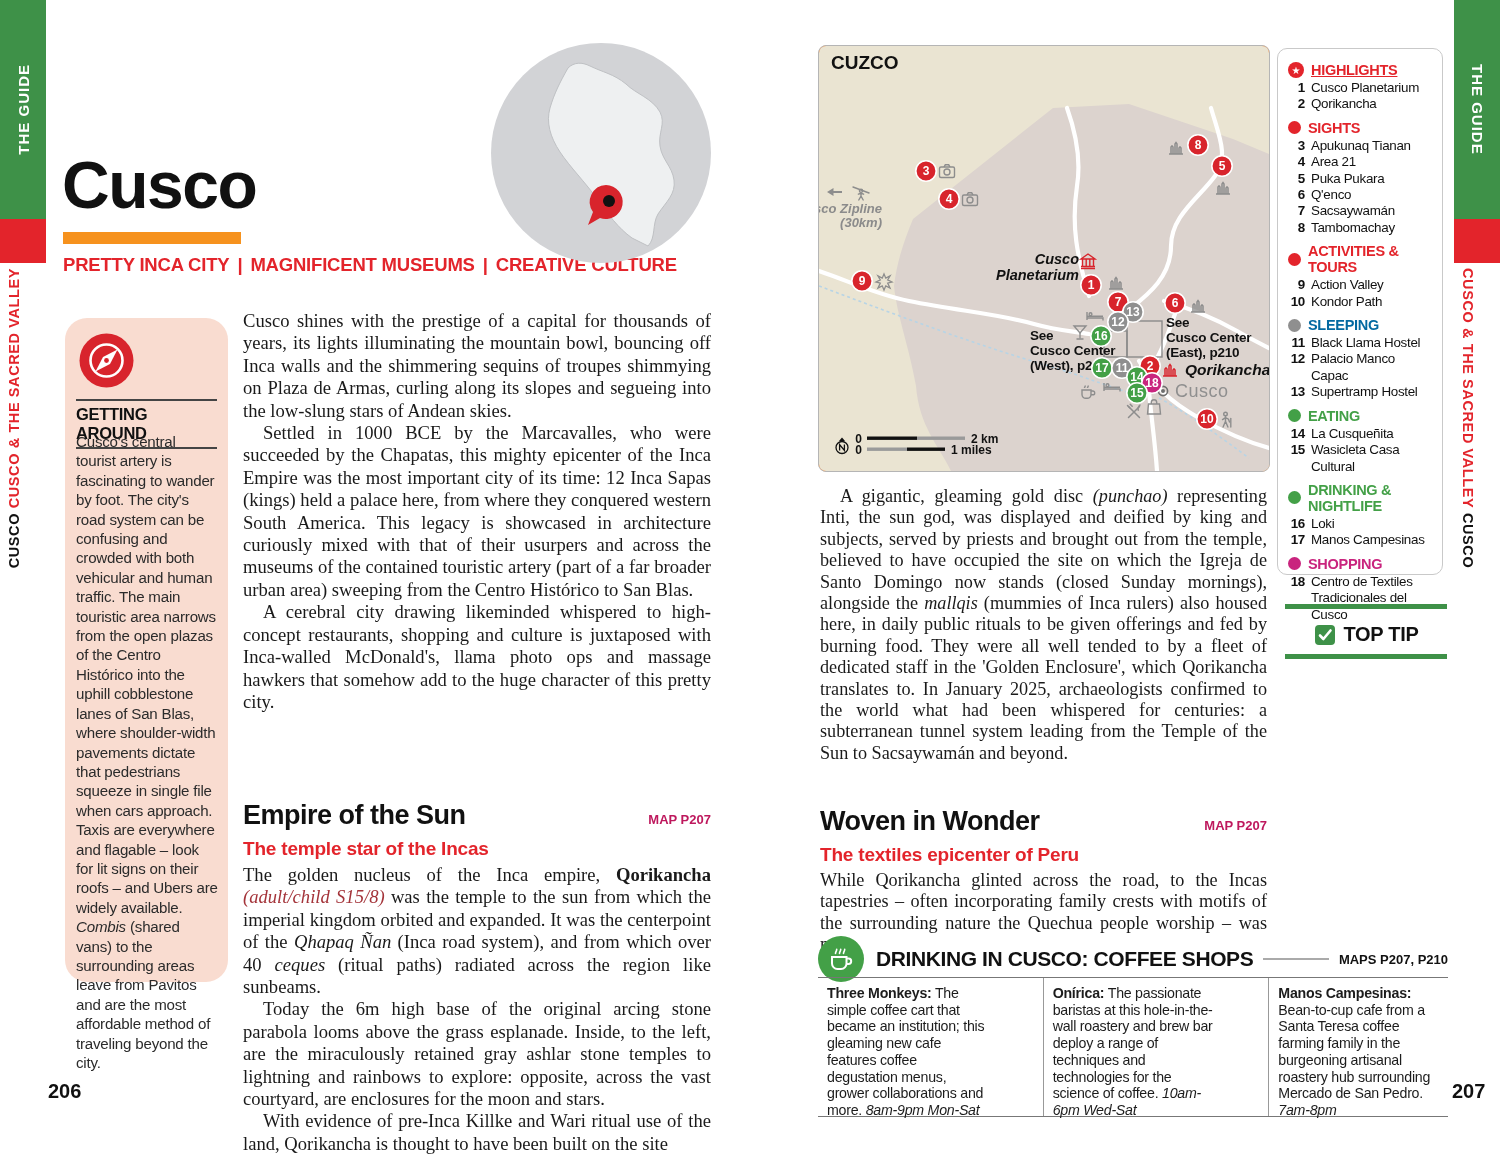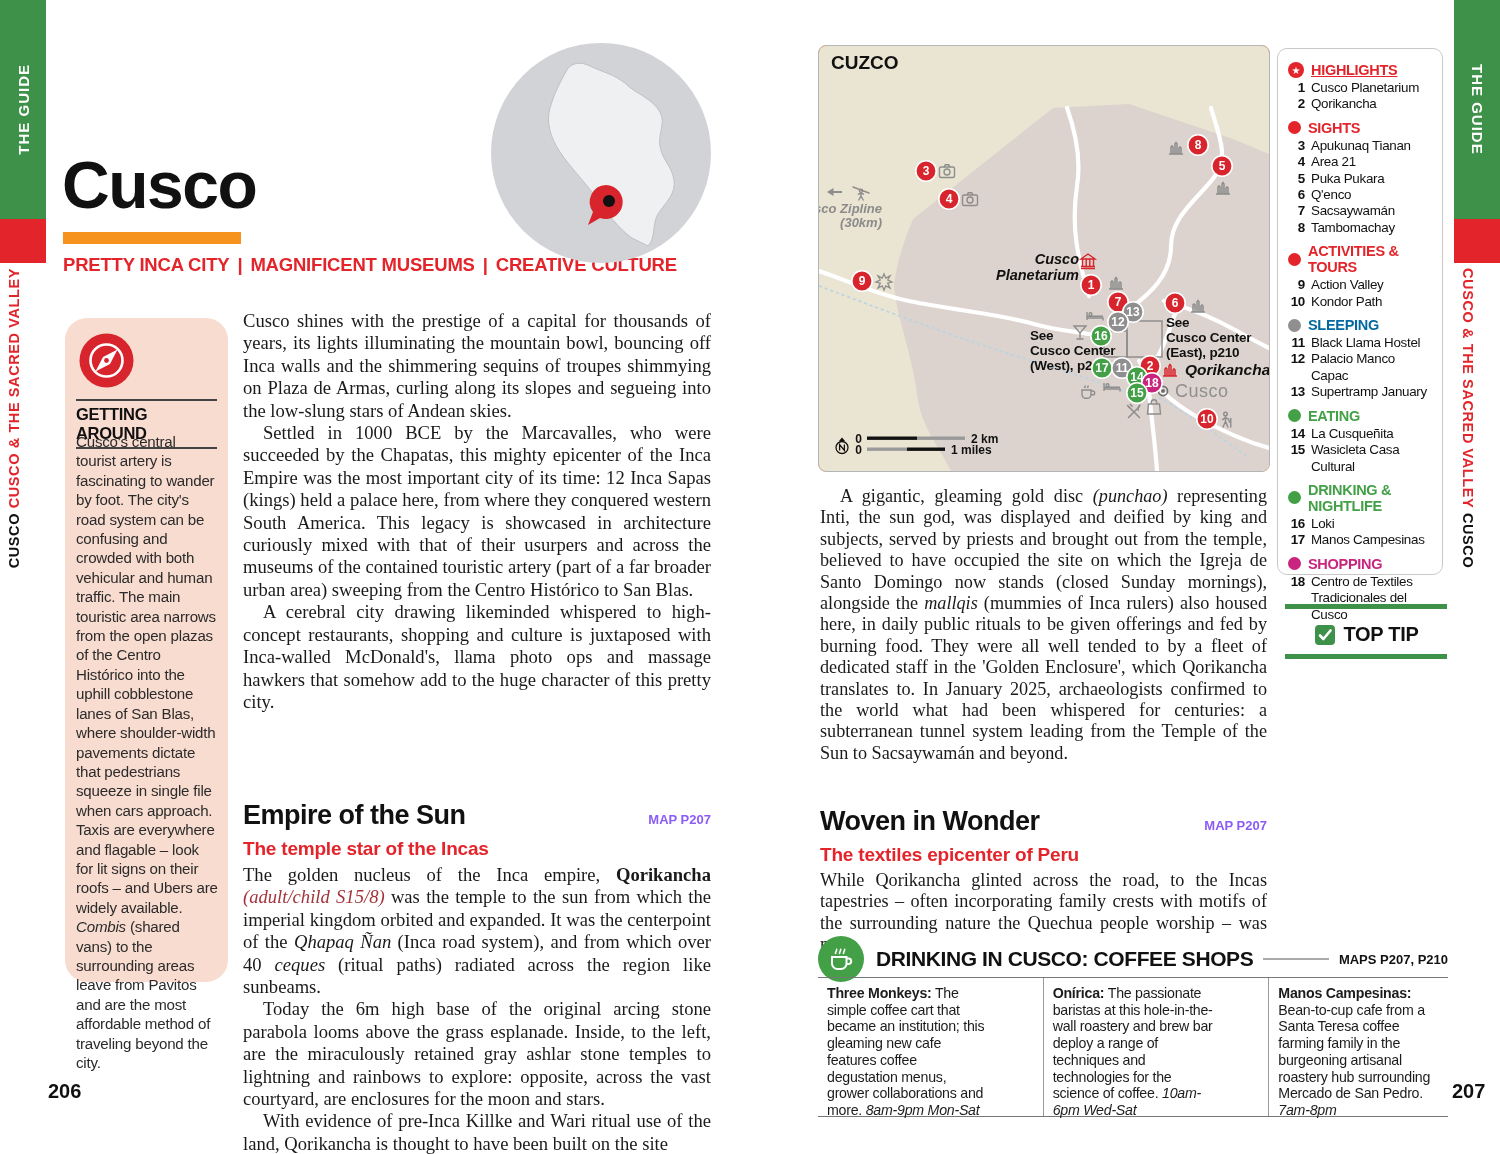--- a/index.html
+++ b/index.html
@@ -35,21 +35,21 @@
   .intro-col{width:468px;font-size:18.6px;line-height:22.4px;}
   .empire-col{width:468px;font-size:18.6px;line-height:22.4px;}
   .cont-col{width:447px;font-size:18.2px;line-height:21.4px;}
   .woven-col{width:447px;font-size:18.2px;line-height:21.4px;}
   .serif p{margin:0;}
   .serif p.ind{text-indent:20px;}
   .serif i.price{color:#A4343A;}
 
   .sec-head-row{display:flex;align-items:baseline;justify-content:space-between;}
   .sec-head-row h2{margin:0;font-size:27px;font-weight:bold;letter-spacing:-0.5px;color:#111;}
-  .map-ref{font-size:13px;font-weight:bold;color:#8b5cf6;letter-spacing:0;}
+  .map-ref{font-size:13px;font-weight:bold;color:#be185d;letter-spacing:0;}
   .sec-sub{font-size:19px;font-weight:bold;color:#E3242B;letter-spacing:-0.2px;}
 
   .pagenum{font-size:20px;font-weight:bold;color:#111;}
 
   
   .map-panel{width:450px;height:425px;border:1.5px solid #b5b5b5;border-radius:8px;overflow:hidden;background:#f97316;}
   #map-svg{display:block;}
   #map-svg text{font-family:"Liberation Sans",sans-serif;}
   .lbl-title{font-size:19px;font-weight:bold;fill:#111;}
   .lbl-gi{font-size:13px;font-style:italic;fill:#8b8b8b;font-weight:600;}
@@ -521,21 +521,21 @@
         <div class="leg-item">
           <span class="no">11</span>
           <span class="nm">Black Llama Hostel</span>
         </div>
         <div class="leg-item">
           <span class="no">12</span>
           <span class="nm">Palacio Manco Capac</span>
         </div>
         <div class="leg-item">
           <span class="no">13</span>
-          <span class="nm">Supertramp January</span>
+          <span class="nm">Supertramp Hostel</span>
         </div>
       </div>
       <div class="leg-sec">
         <div class="leg-head">
           <span class="dot" style="background: rgb(67, 160, 71);"></span>
           <span class="leg-title" style="color: rgb(67, 160, 71);">EATING</span>
         </div>
         <div class="leg-item">
           <span class="no">14</span>
           <span class="nm">La Cusqueñita</span>

